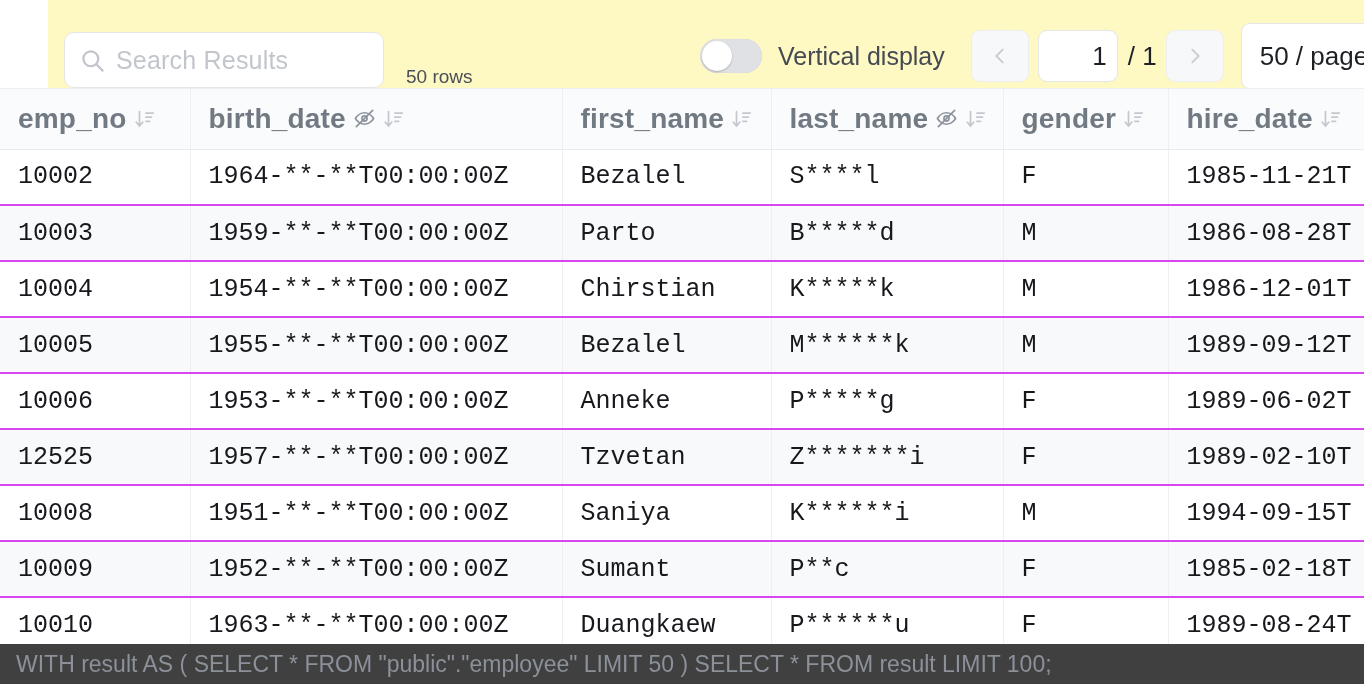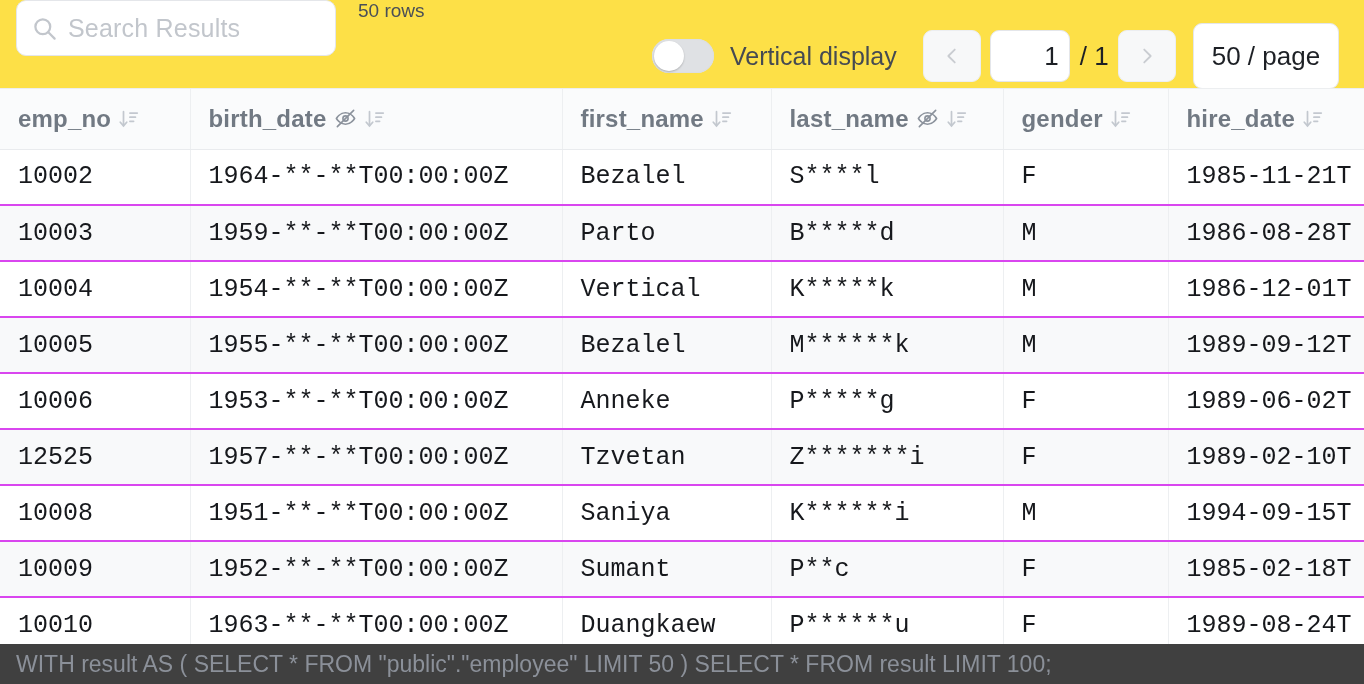--- a/index.html
+++ b/index.html
@@ -9,24 +9,25 @@
     font-family: "Liberation Sans", sans-serif;
     overflow: hidden;
   }
   #app { width: 1364px; height: 684px; position: relative; display: flex; flex-direction: column; }
 
   
   .toolbar {
     height: 88px;
     flex: 0 0 88px;
     display: flex;
-    align-items: flex-start;
+    align-items: flex-end;
     padding: 0 0 0 16px;
-    background: #fde047;
+    background: #fef9c3;
     position: relative;
+    margin-left: 48px;
   }
   .search-box {
     width: 320px; height: 56px;
     border: 1px solid #e4e6ea;
     border-radius: 10px;
     display: flex; align-items: center;
     padding: 0 14px;
     background: #ffffff;
     flex: 0 0 auto;
   }
@@ -101,21 +102,21 @@
     border-bottom: 2px solid #d946ef;
     text-align: left;
     vertical-align: middle;
     padding: 0 0 0 18px;
     overflow: hidden;
     white-space: nowrap;
   }
   table.grid th {
     height: 60px;
     background: #fafbfc;
-    font-size: 24px;
+    font-size: 28px;
     font-weight: 700;
     color: #717983;
     font-family: "Liberation Sans", sans-serif;
     border-bottom: 1px solid #e9ebee;
   }
   .th-inner { display: flex; align-items: center; gap: 7px; }
   .th-label { letter-spacing: .2px; }
   table.grid td {
     height: 56px;
     font-size: 25px;
@@ -325,21 +326,21 @@
             <td>10003</td>
             <td>1959-**-**T00:00:00Z</td>
             <td>Parto</td>
             <td>B*****d</td>
             <td>M</td>
             <td>1986-08-28T</td>
           </tr>
           <tr>
             <td>10004</td>
             <td>1954-**-**T00:00:00Z</td>
-            <td>Vertical</td>
+            <td>Chirstian</td>
             <td>K*****k</td>
             <td>M</td>
             <td>1986-12-01T</td>
           </tr>
           <tr>
             <td>10005</td>
             <td>1955-**-**T00:00:00Z</td>
             <td>Bezalel</td>
             <td>M******k</td>
             <td>M</td>

